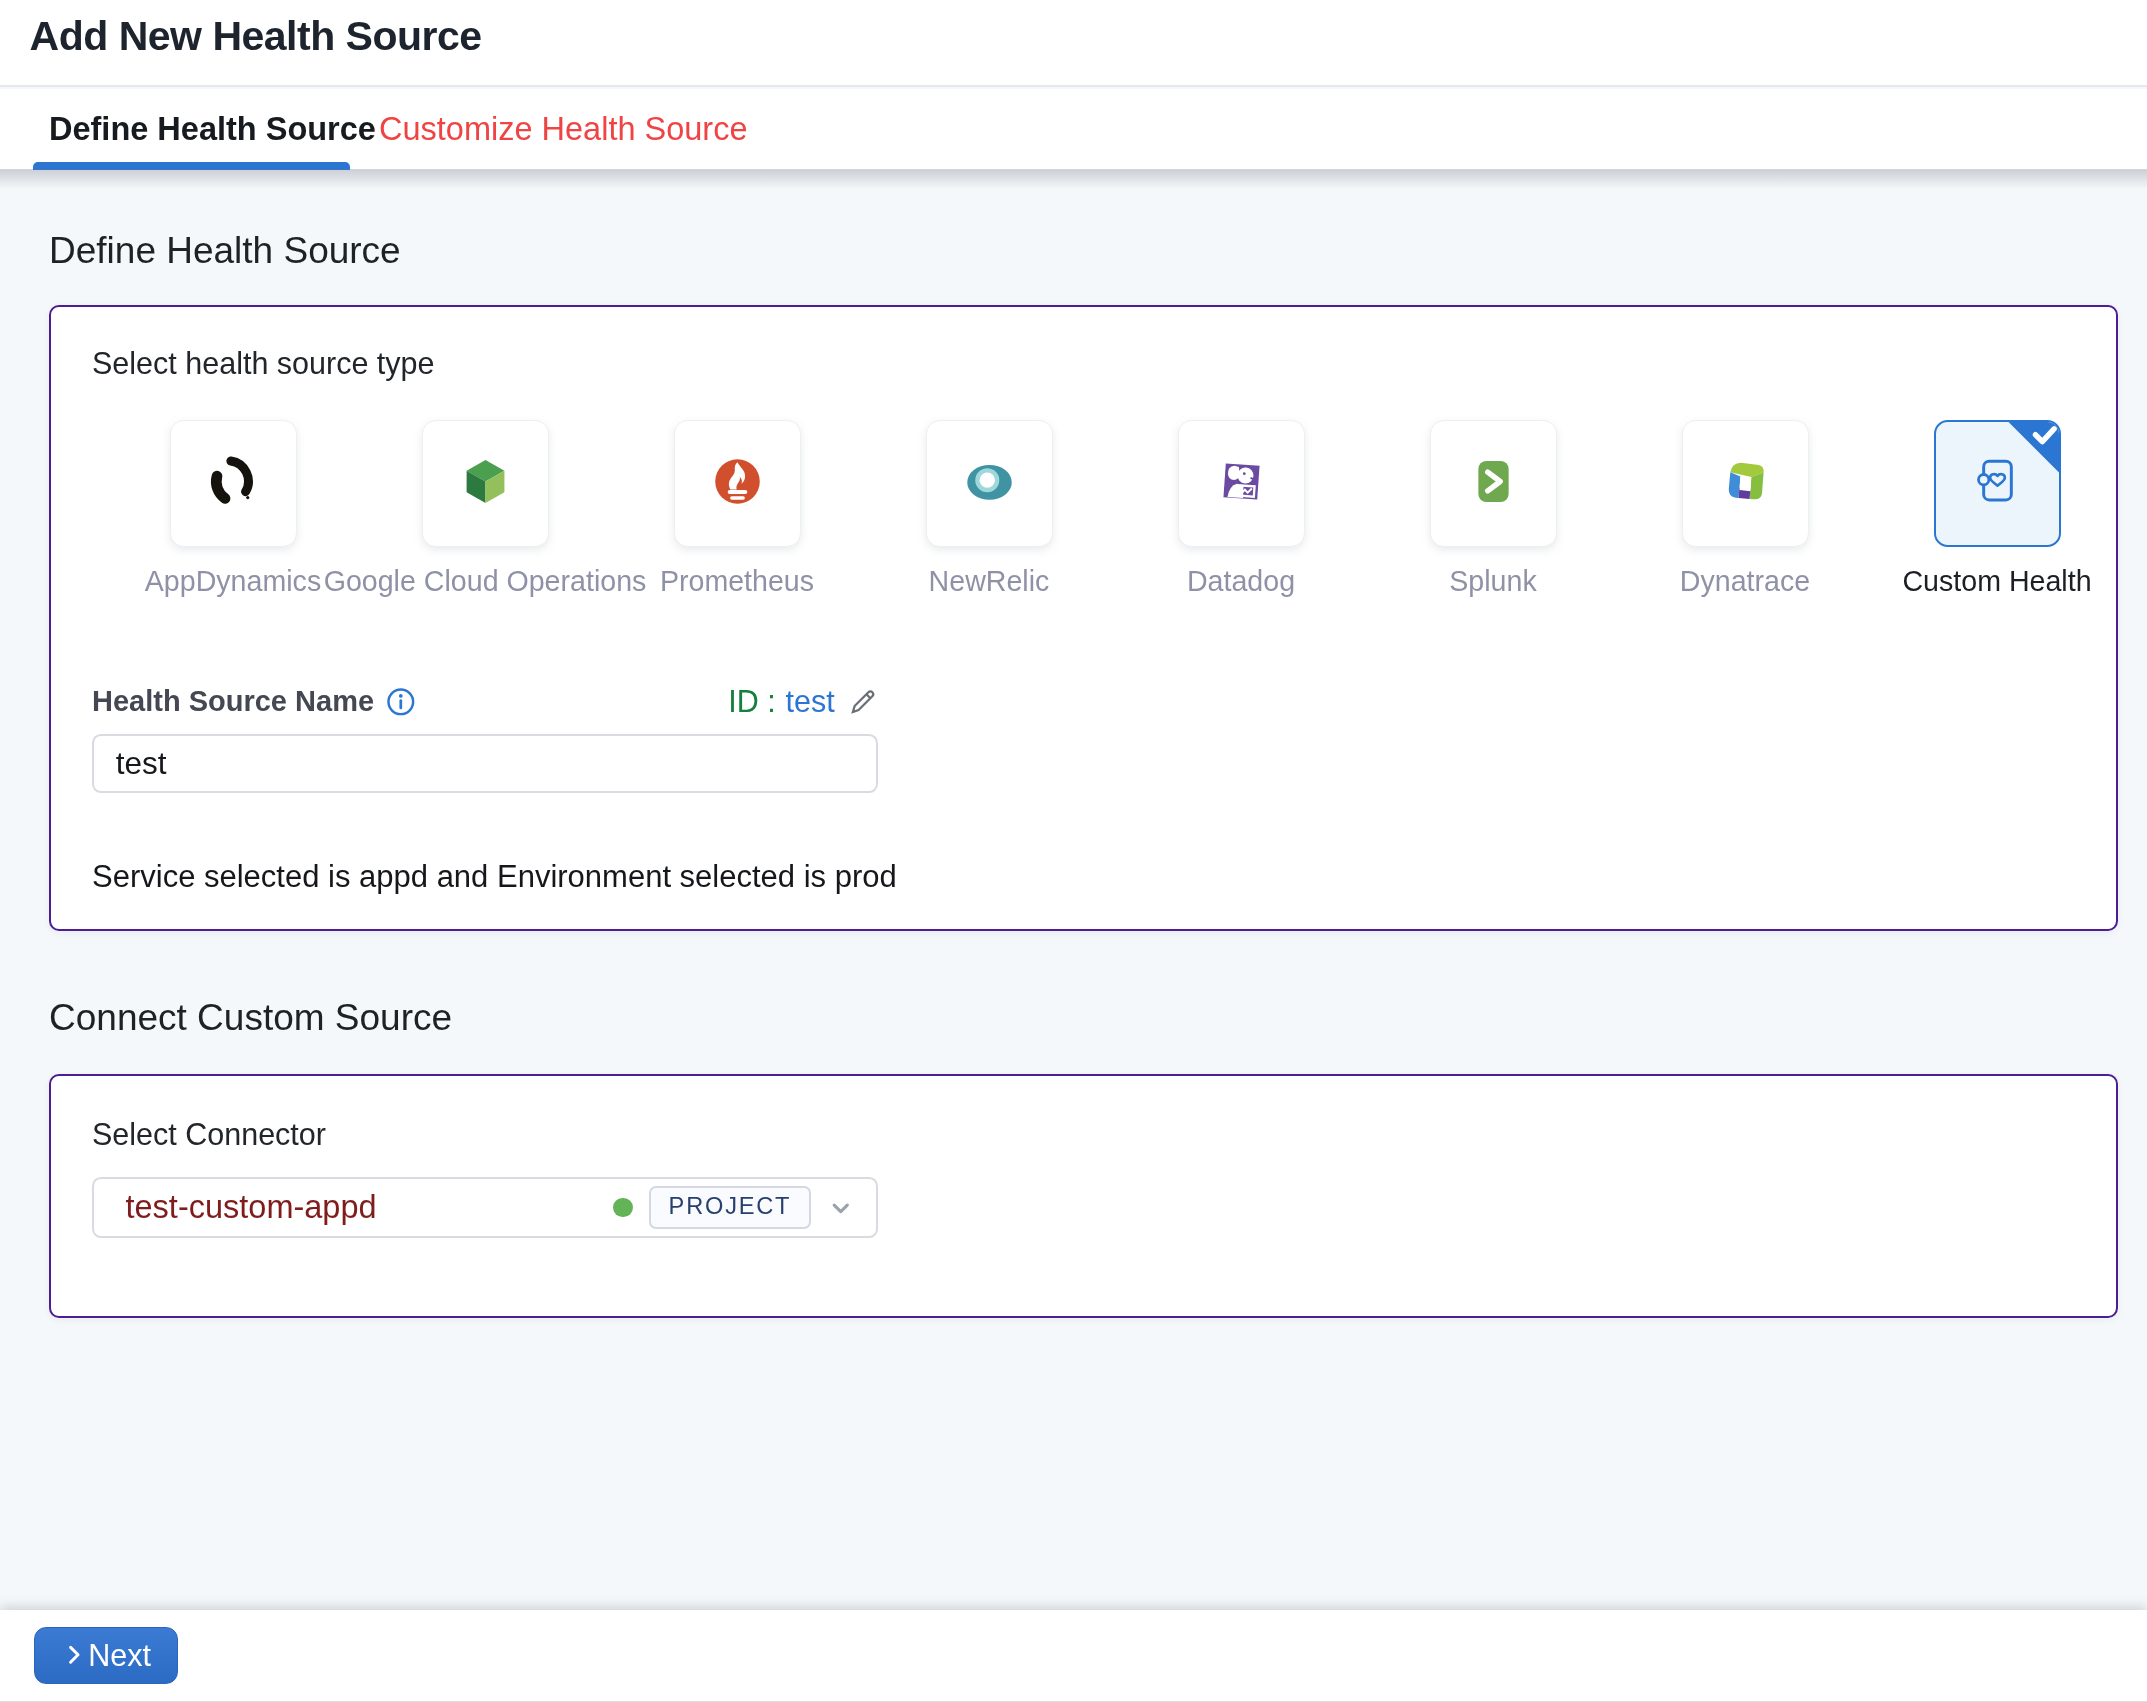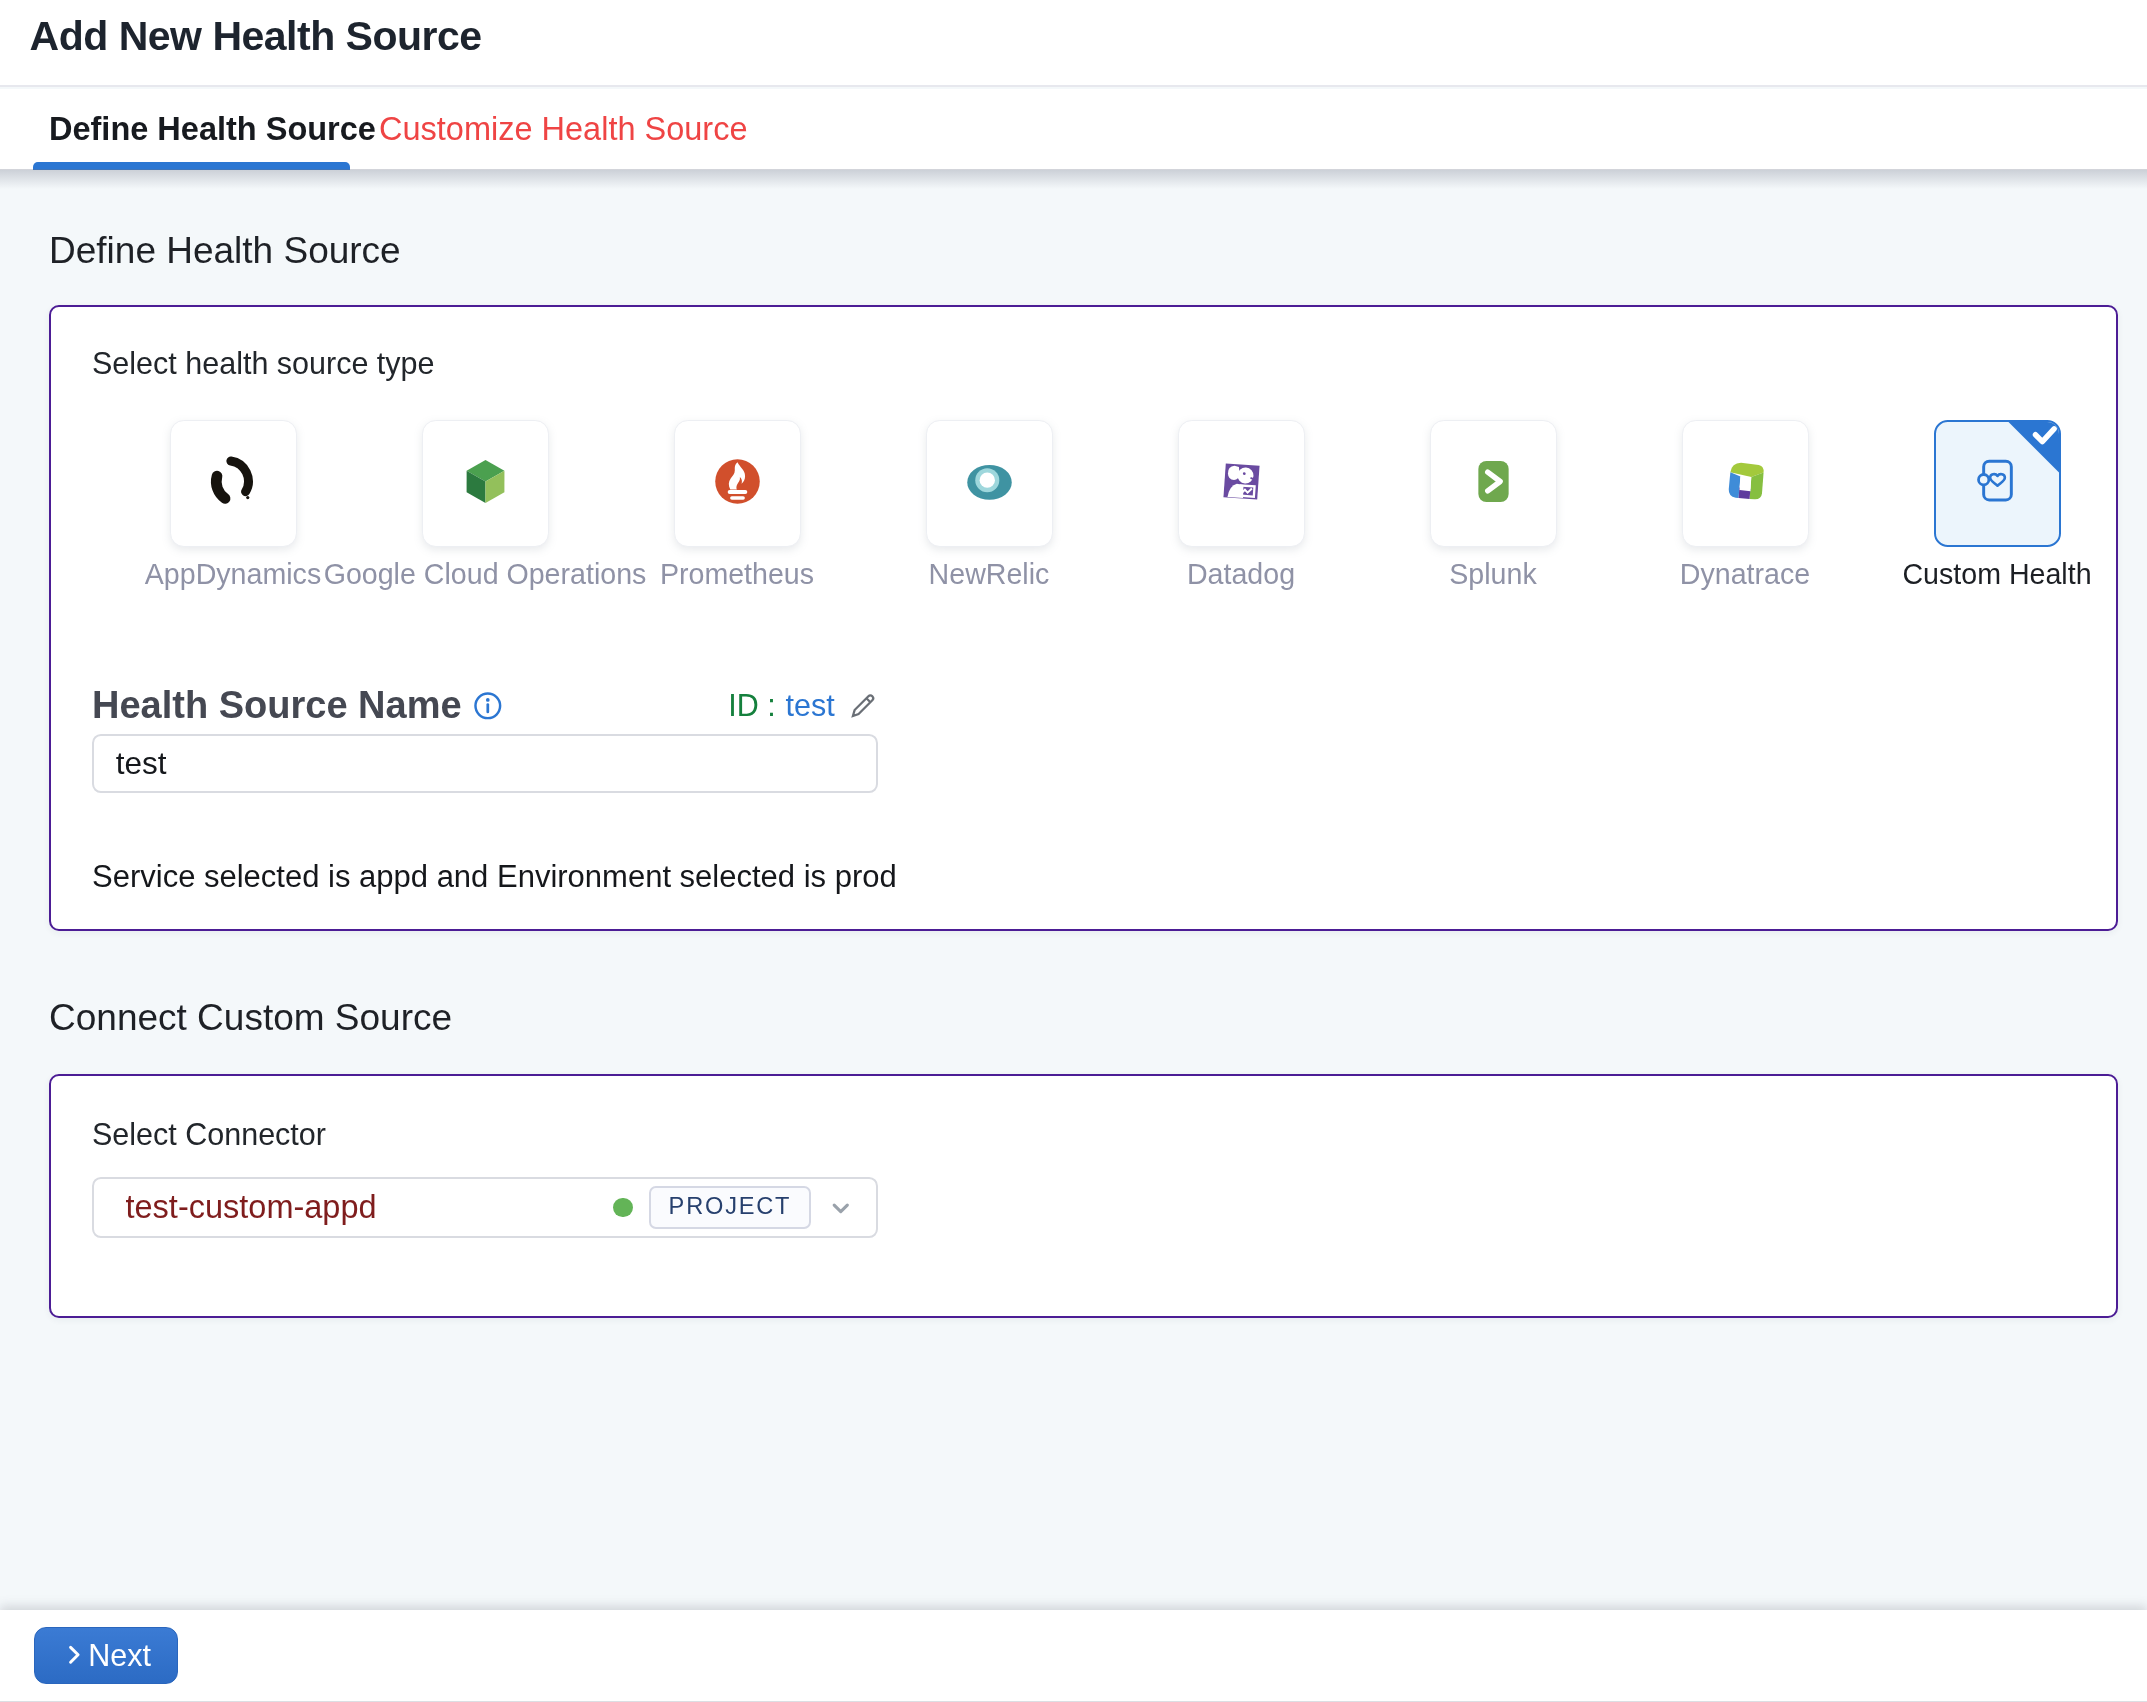--- a/index.html
+++ b/index.html
@@ -35,26 +35,26 @@
   
   .tiles-row { position:absolute; top:113px; left:56px; display:flex; }
   .tile-group { width:252px; display:flex; flex-direction:column; align-items:center; }
   .tile { width:127px; height:127px; background:#fff; border:1px solid #edeff3; border-radius:13.8px;
     box-shadow:0 3px 8.9px rgba(130,136,148,0.18); display:flex; align-items:center; justify-content:center;
     cursor:pointer; position:relative; }
   .tile.selected { background:#ecf5fc; border:2.5px solid #2b76d2; box-shadow:none; overflow:hidden; }
   .tile-fold { position:absolute; top:-2.5px; right:-2.5px; width:55px; height:55px; background:#2b76d2;
     clip-path:polygon(0 0, 100% 0, 100% 100%); border-top-right-radius:10.8px; }
   .tile-fold svg { position:absolute; top:0; right:0; }
-  .tile-label { margin-top:11px; font-size:28.6px; color:#8f92a6; white-space:nowrap; }
+  .tile-label { margin-top:18px; font-size:28.6px; color:#8f92a6; white-space:nowrap; }
   .tile-label.selected-label { color:#1c1f24; }
 
   
   .name-row { position:absolute; top:377px; left:41px; width:786px; display:flex; align-items:center; }
-  .name-label { font-size:38px; font-weight:600; color:#454852; }
+  .name-label { font-size:29px; font-weight:600; color:#454852; }
   .info-icon { margin-left:11.8px; display:flex; }
   .id-group { margin-left:auto; display:flex; align-items:center; font-size:30.5px; }
   .id-prefix { color:#15803d; }
   .id-value { color:#2b76d2; margin-left:9.9px; }
   .edit-icon { margin-left:11.8px; display:flex; cursor:pointer; }
 
   .text-input { position:absolute; top:427px; left:41px; width:786px; height:59px; border:2px solid #d9dbe1; border-radius:8.9px;
     font-size:31.5px; color:#15181c; padding:0 21.7px; font-family:inherit; background:#fff; outline:none; }
 
   .service-note { position:absolute; top:552px; left:41px; font-size:31px; color:#15171b; }

